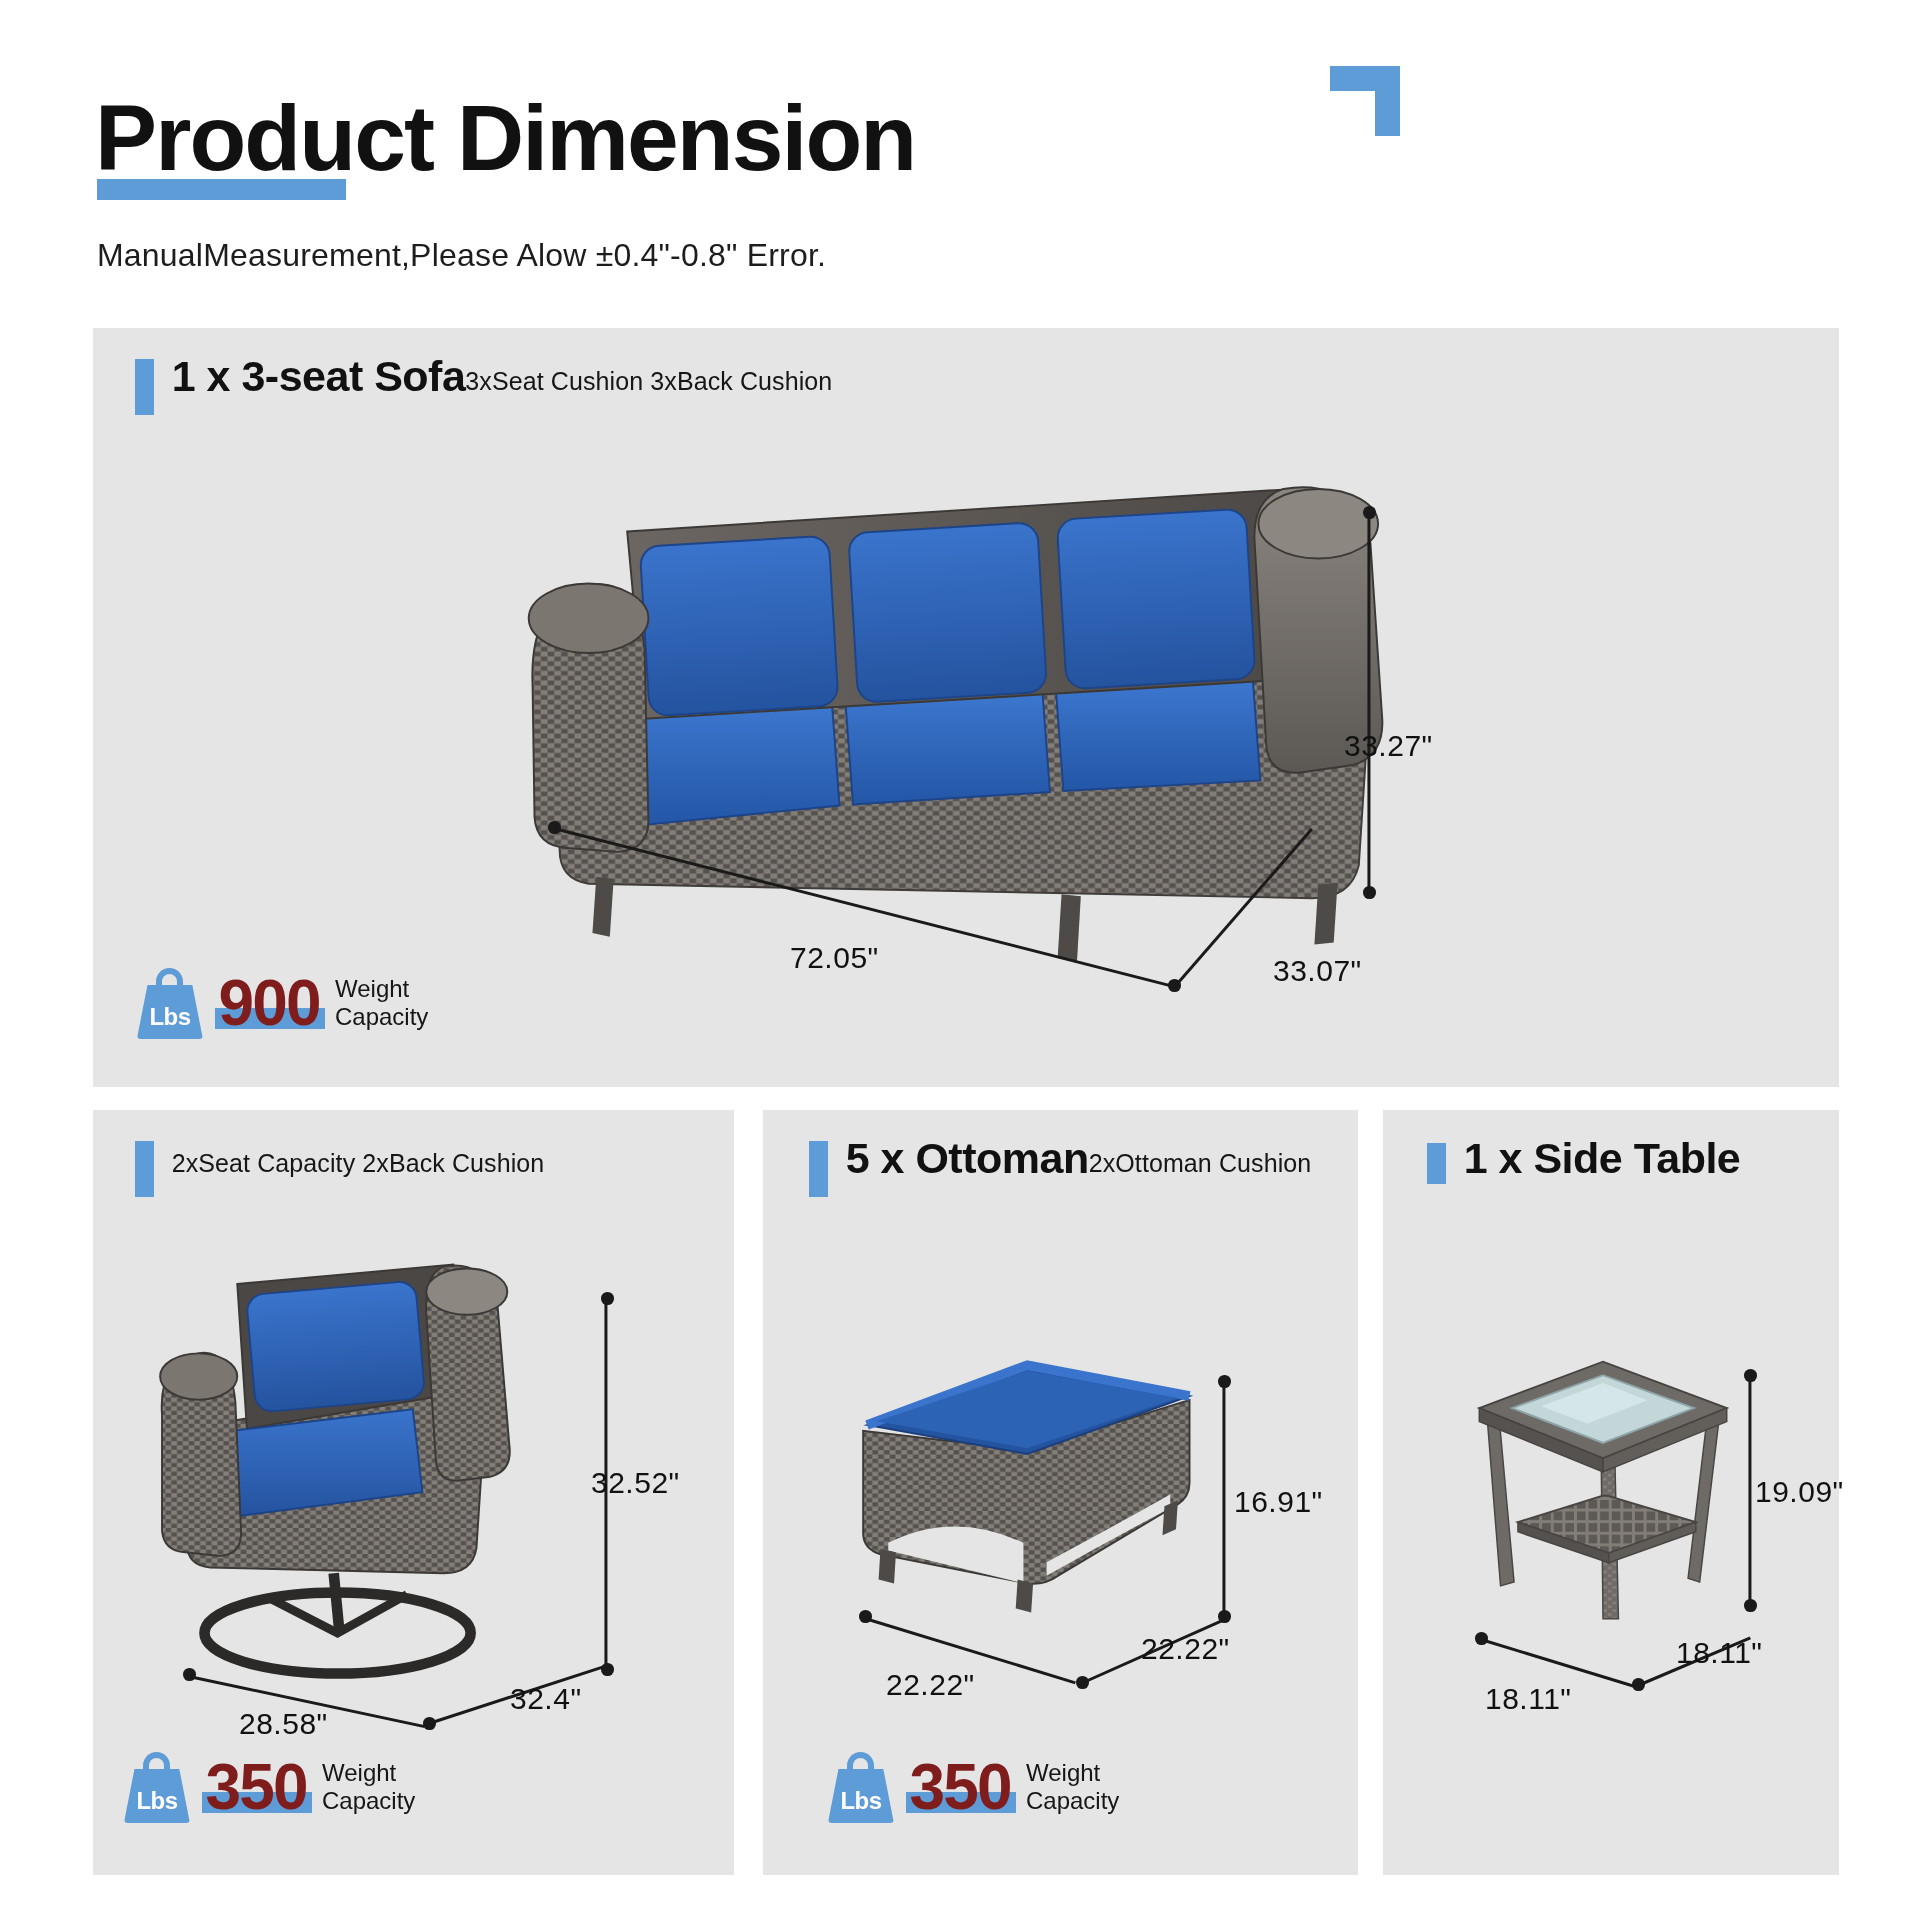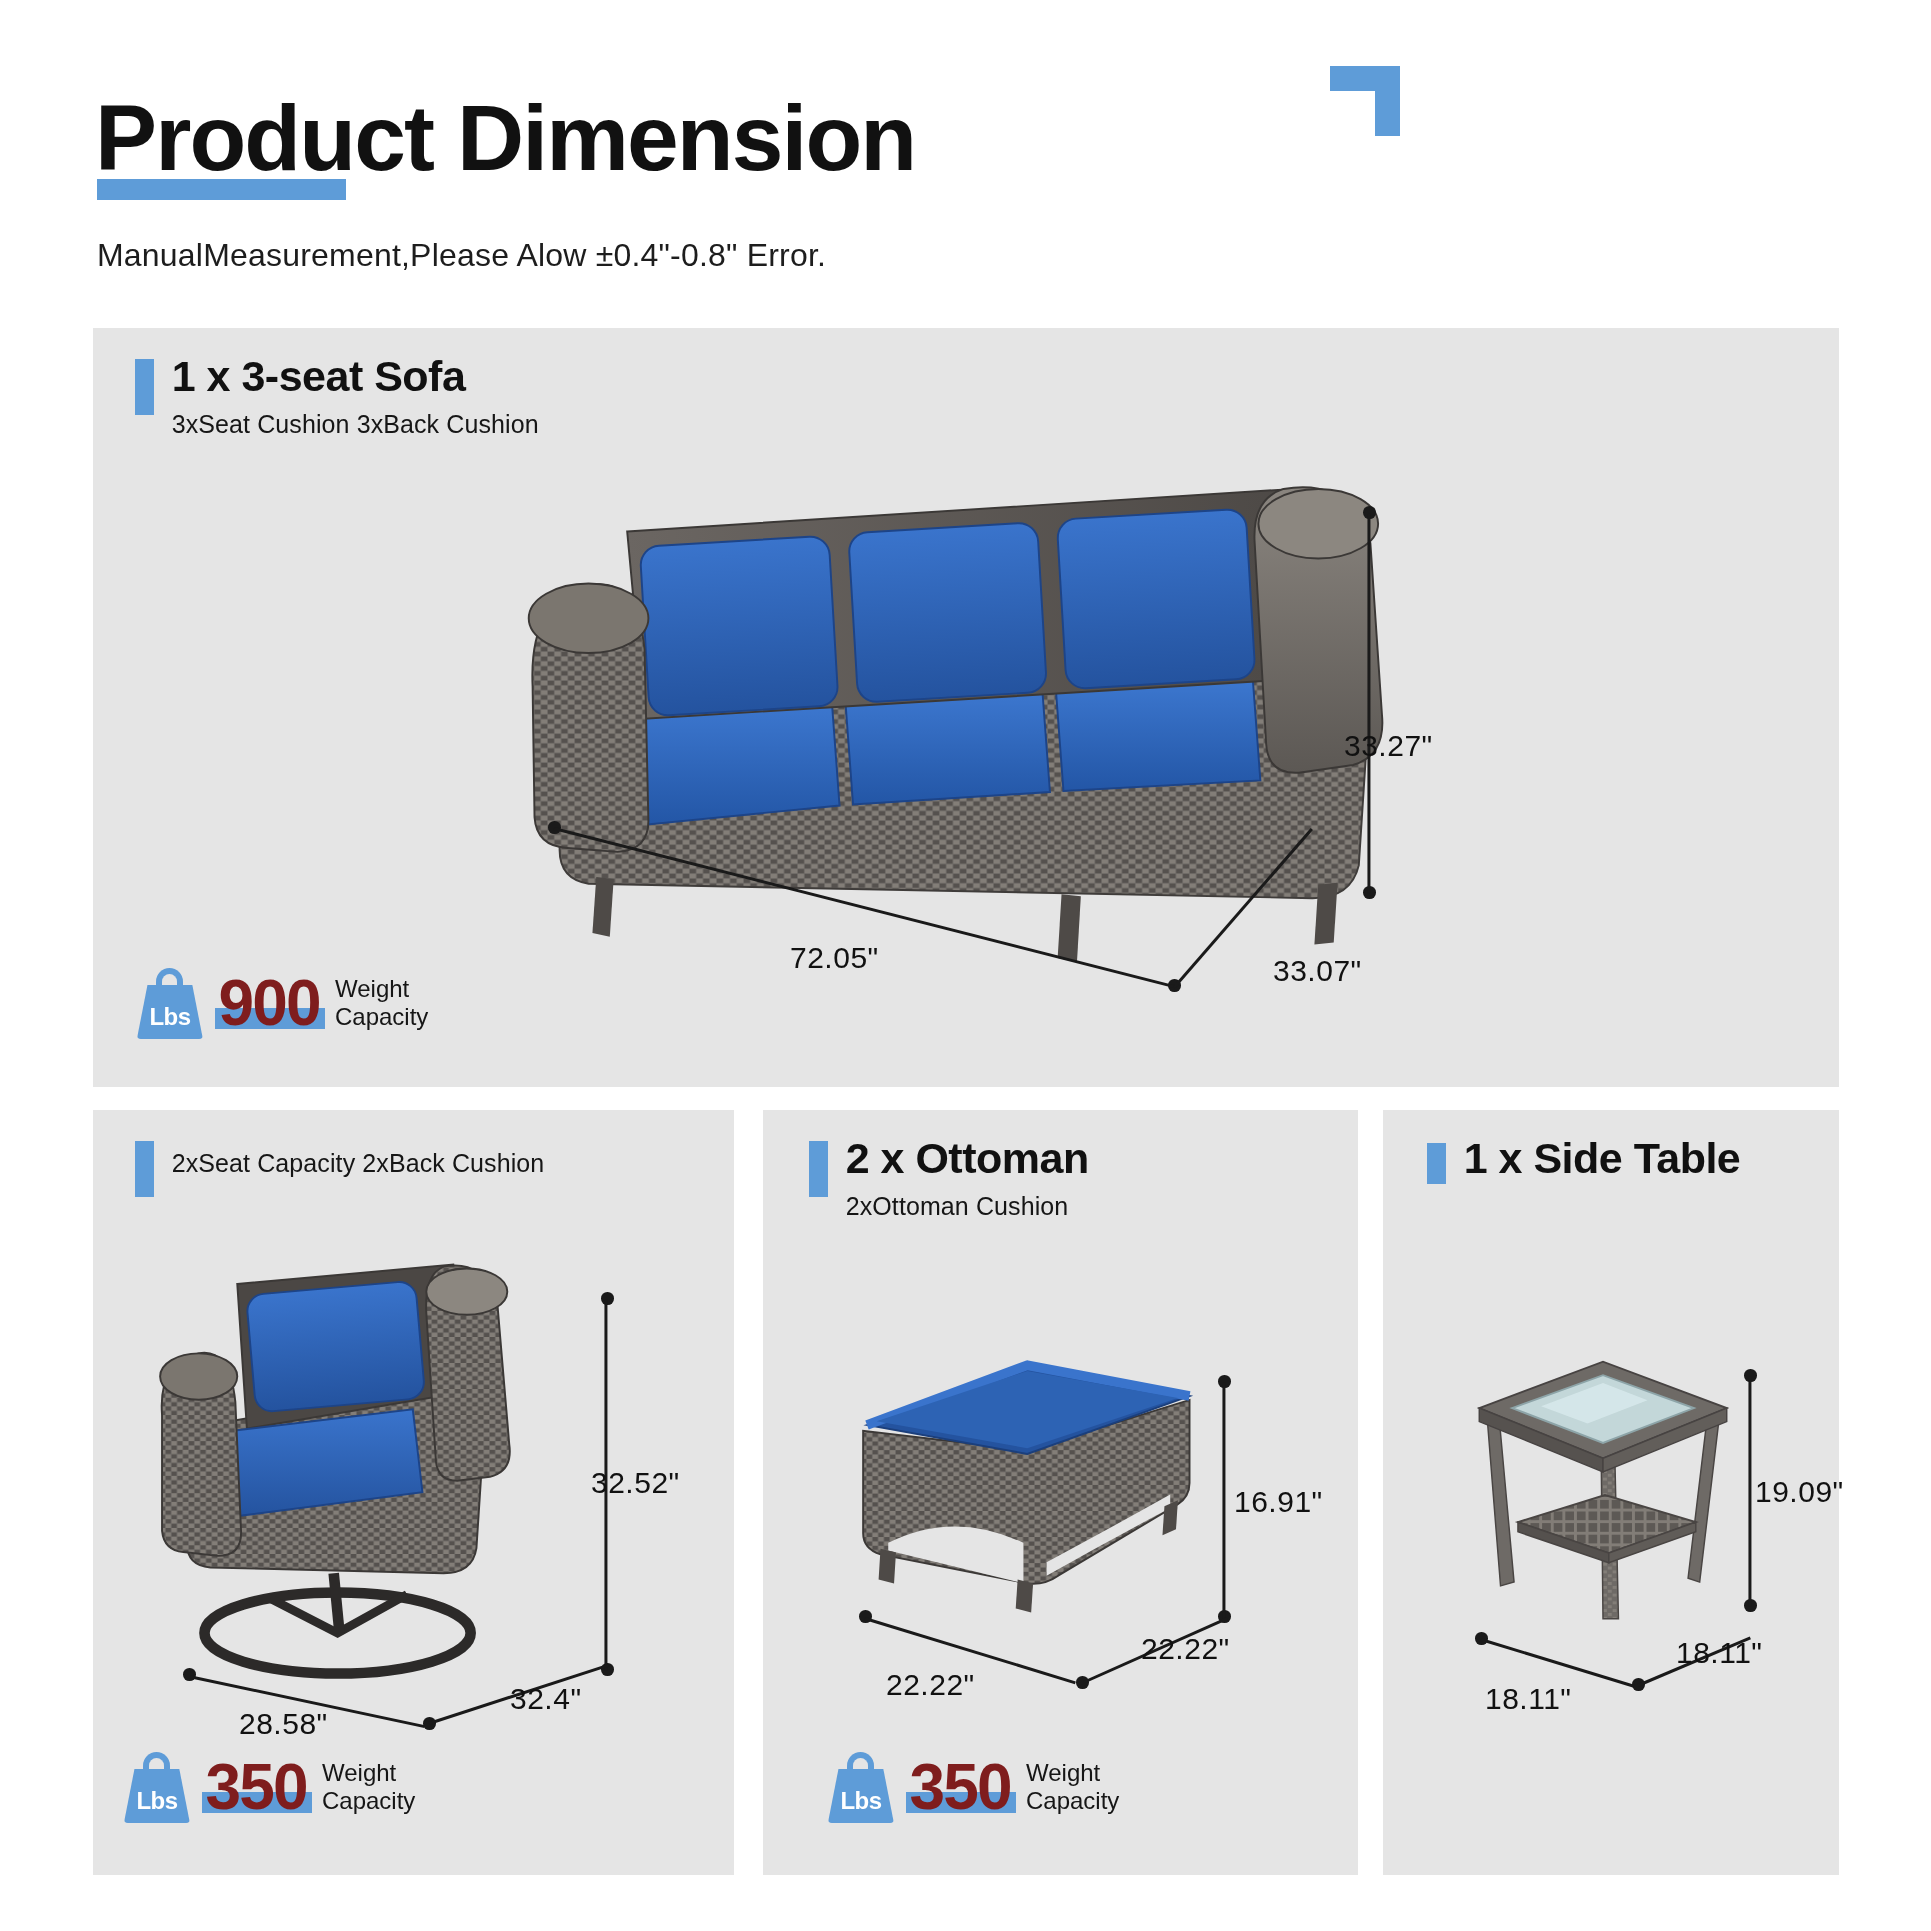--- a/index.html
+++ b/index.html
@@ -36,21 +36,21 @@
   
   .panel { position: absolute; background: #e5e5e5; }
   #panel-sofa   { left: 93px;  top: 328px;  width: 1746px; height: 759px; }
   #panel-chair  { left: 93px;  top: 1110px; width: 641px;  height: 765px; }
   #panel-ottoman{ left: 763px; top: 1110px; width: 595px;  height: 765px; }
   #panel-table  { left: 1383px;top: 1110px; width: 456px;  height: 765px; }
 
   
   .head { position: absolute; display: flex; align-items: flex-start; }
   .head .accent-bar { width: 19.3px; height: 56px; background: #5e9cd8; margin-right: 17.4px; flex: none; margin-top: 3.9px; }
-  .head .htxt { display: flex; flex-direction: column; }
+  .head .htxt { display: flex; flex-direction: row; }
   .head .hname { font-size: 43px; font-weight: 700; line-height: 1; color: #111111; white-space: nowrap; letter-spacing: -0.5px; }
   .head .hsub  { font-size: 25px; font-weight: 400; color: #161616; margin-top: 11.6px; white-space: nowrap; letter-spacing: 0.1px; }
   #head-sofa    { left: 135px;  top: 355px; }
   #head-chair   { left: 135px;  top: 1137px; }
   #head-ottoman { left: 809px;  top: 1137px; }
   #head-table   { left: 1427px; top: 1137px; }
   #head-table .accent-bar { height: 41px; margin-top: 5.8px; }
 
   
   .badge { position: absolute; display: flex; align-items: center; }
@@ -279,21 +279,21 @@
     <div>Weight</div>
     <div>Capacity</div>
   </div>
 </div>
 
 <div class="panel" id="panel-ottoman"></div>
 
 <div class="head" id="head-ottoman">
   <div class="accent-bar"></div>
   <div class="htxt">
-    <div class="hname">2 x Ottoman</div>
+    <div class="hname">5 x Ottoman</div>
     <div class="hsub">2xOttoman Cushion</div>
   </div>
 </div>
 
 <div class="art" style="left:838px; top:1342px; width:367px; height:309px;">
   <svg width="367" height="309" viewBox="0 0 380 320">
     <defs>
       <pattern id="weave3" width="12" height="9" patternUnits="userSpaceOnUse">
         <rect width="12" height="9" fill="#6e6a66"></rect>
         <rect x="0" y="0" width="5" height="4" fill="#837e78"></rect>

